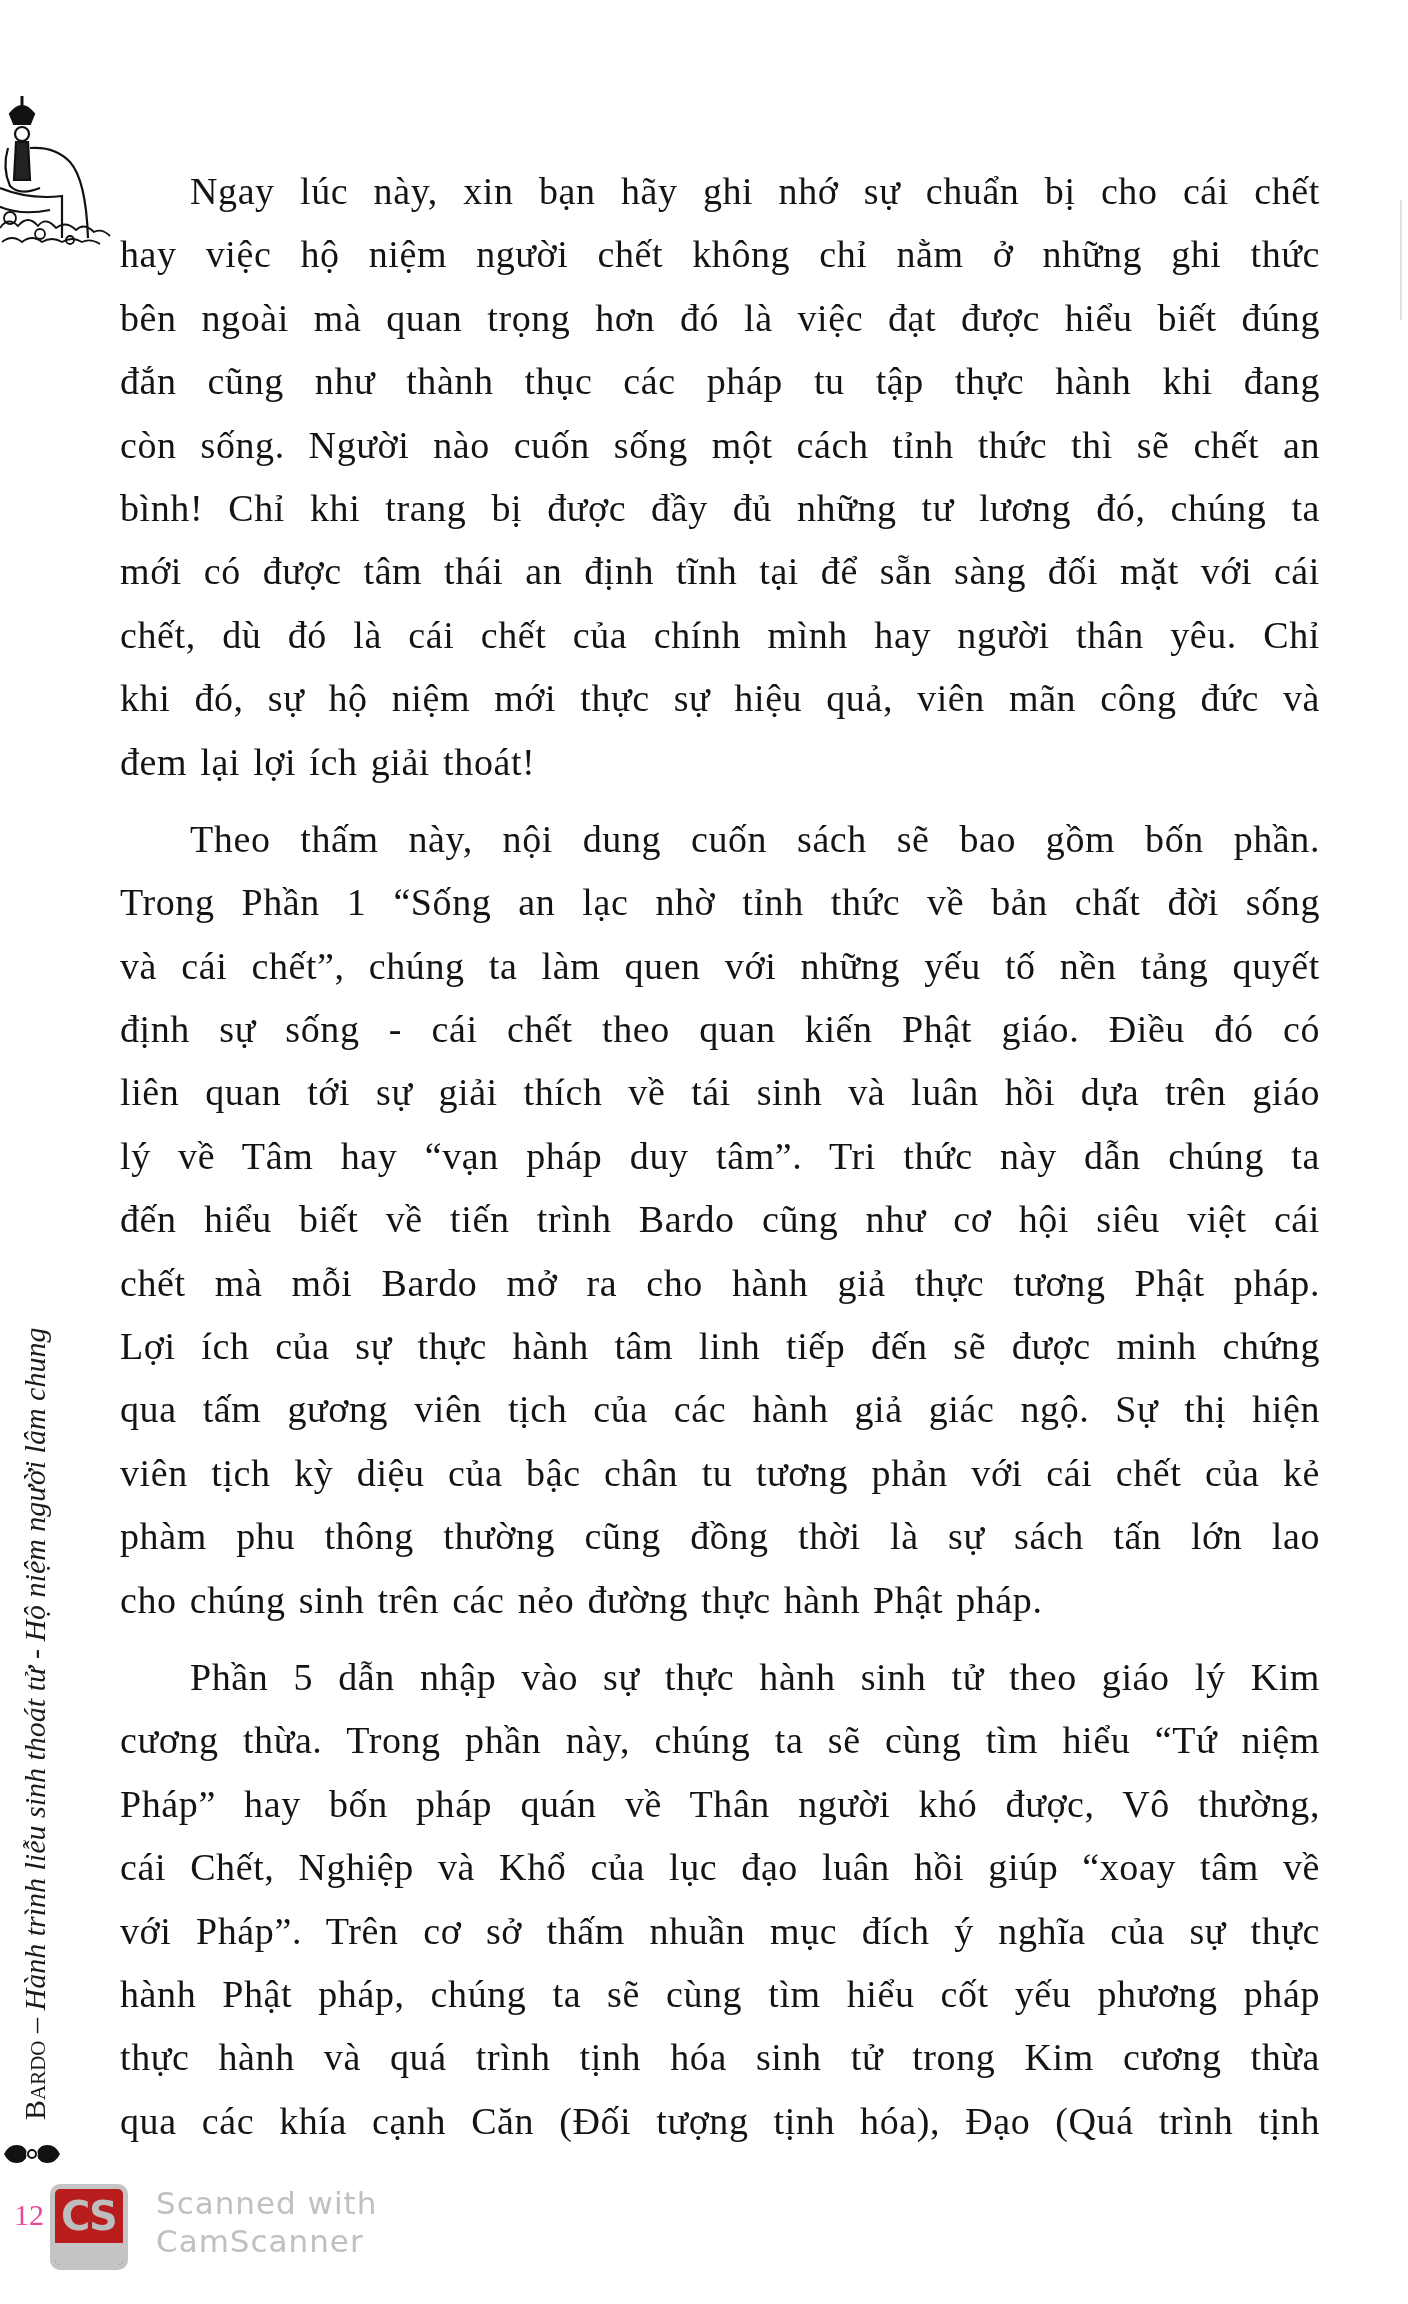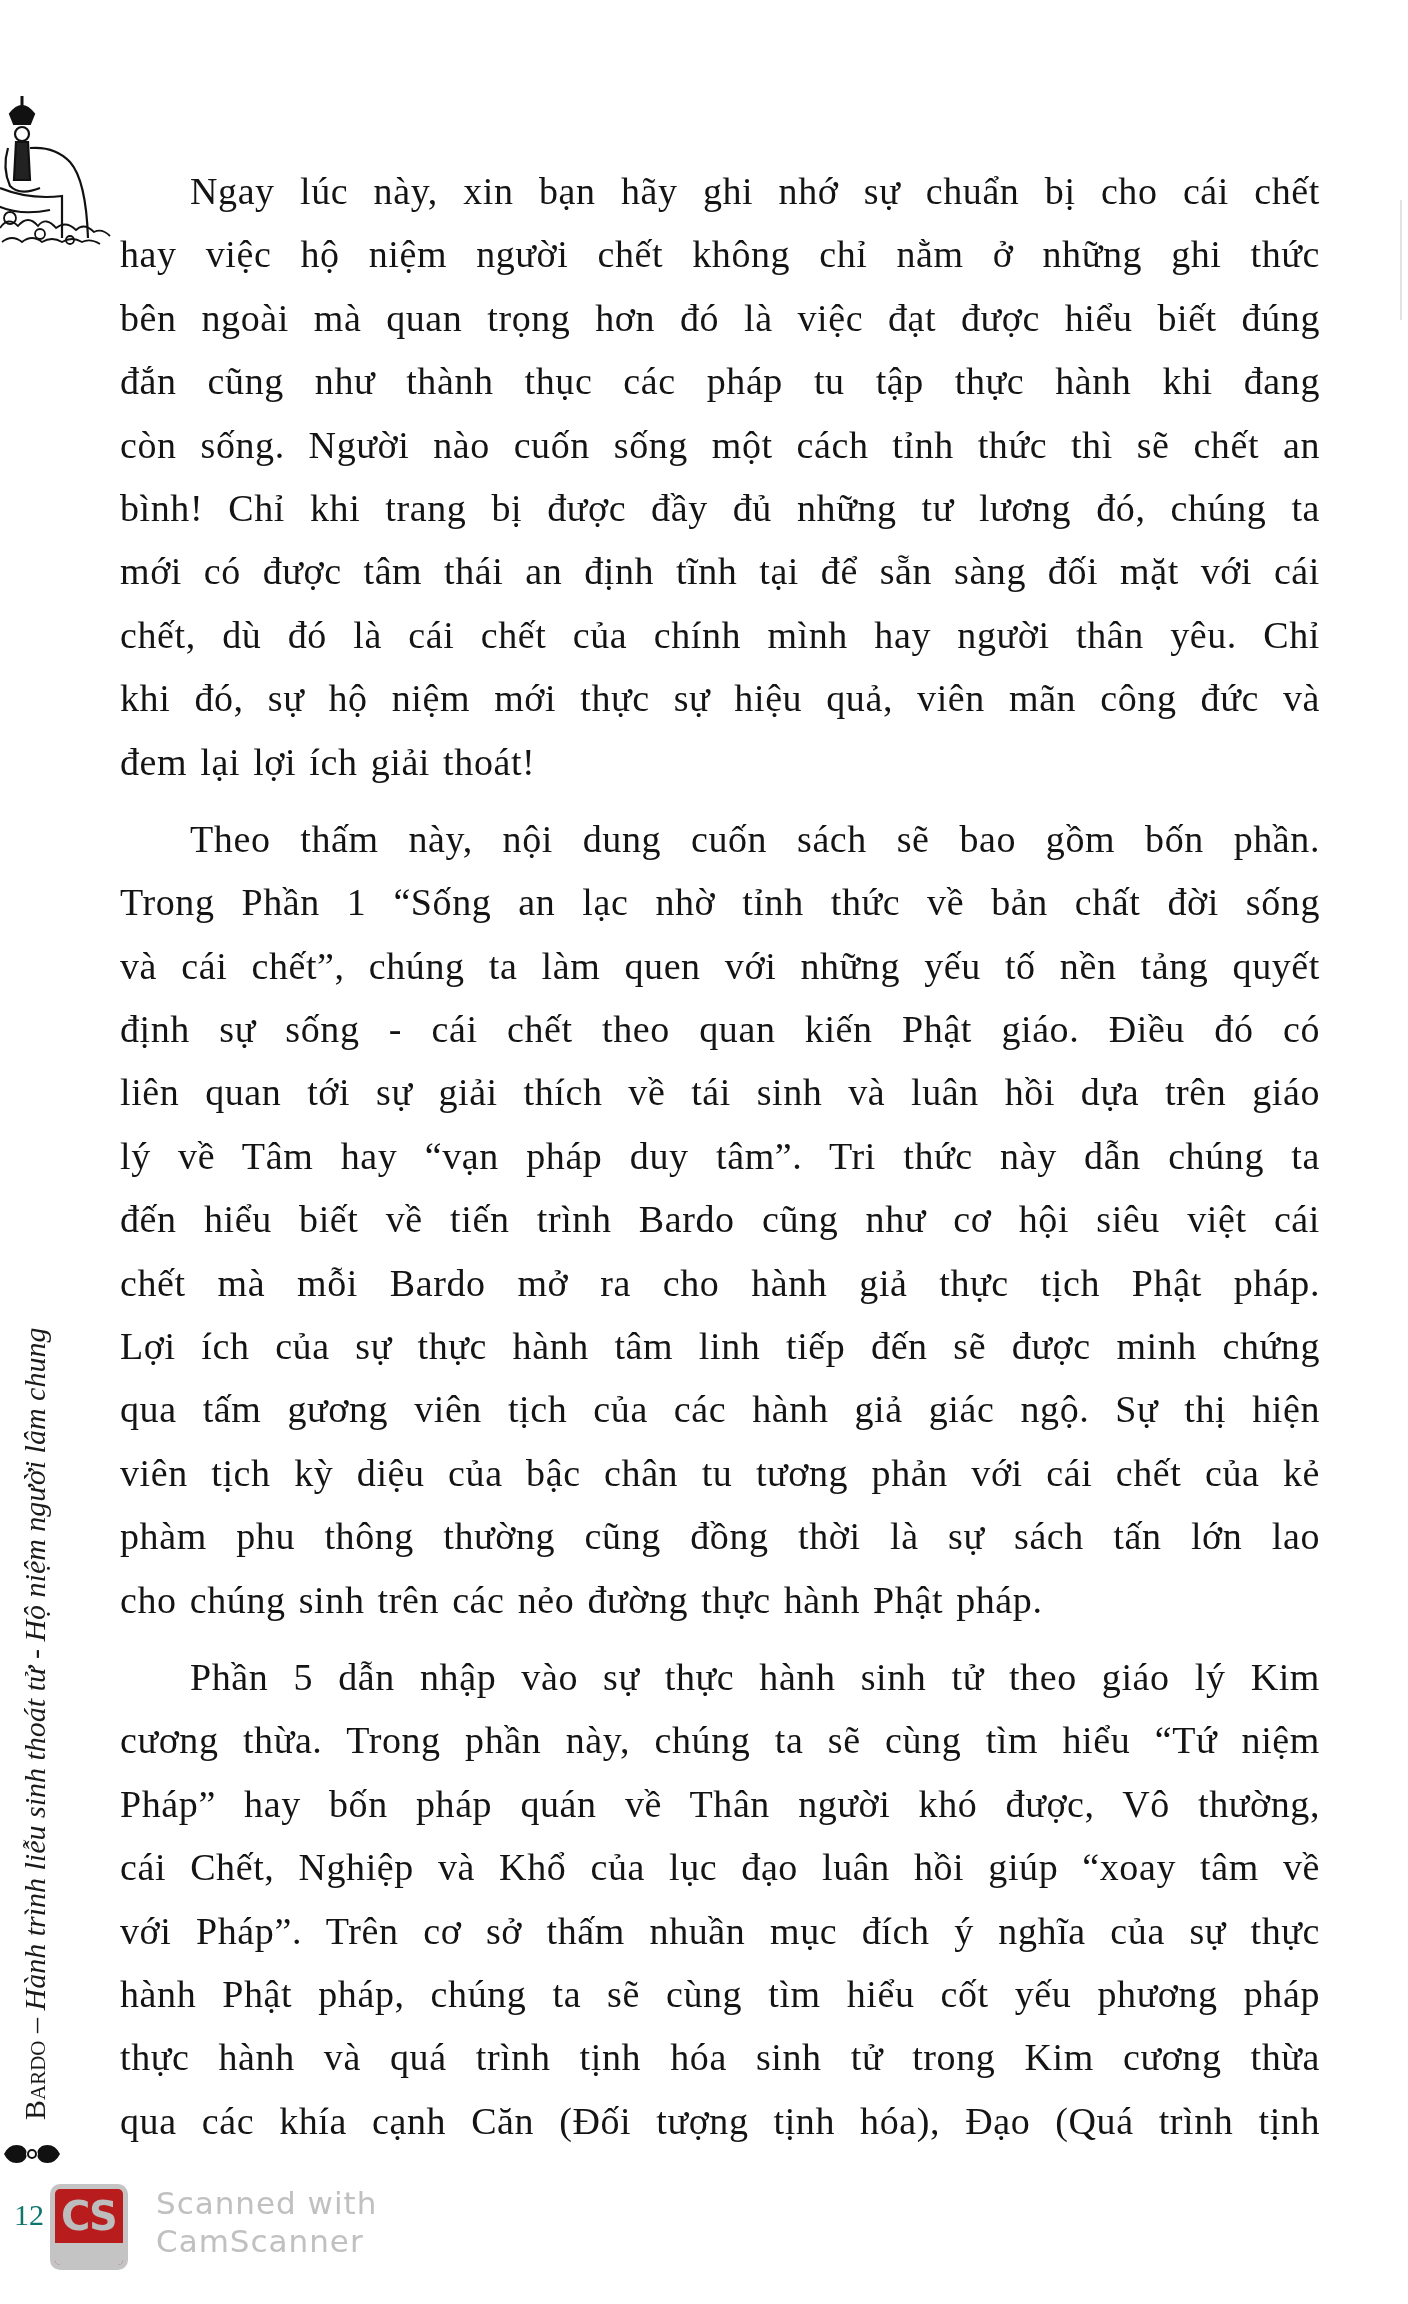--- a/index.html
+++ b/index.html
@@ -22,21 +22,21 @@
     font-family: "Liberation Serif", "DejaVu Serif", serif;
     font-size: 30px; color: #1a1a1a; white-space: nowrap;
     width: 920px;
   }
   .running-head .title-sc { font-variant: small-caps; font-style: normal; }
   .running-head .subtitle { font-style: italic; }
   .dorje { position: absolute; left: 2px; top: 2140px; width: 60px; height: 28px; }
   .page-number {
     position: absolute; left: 14px; top: 2198px;
     font-family: "Liberation Serif", "DejaVu Serif", serif;
-    font-size: 30px; color: #0f766e;
+    font-size: 30px; color: #ec4899;
   }
   .cs-logo {
     position: absolute; left: 50px; top: 2184px; width: 78px; height: 86px;
     border: 5px solid #c4c4c4; border-radius: 10px; box-sizing: border-box;
     background: #b91c1c; overflow: hidden;
   }
   .cs-logo .cs-text {
     position: absolute; left: 6px; top: 4px;
     font-family: "DejaVu Sans", sans-serif; font-weight: bold;
     font-size: 40px; color: #bdbdbd; letter-spacing: -2px;
@@ -90,21 +90,21 @@
       <span class="line last">đem lại lợi ích giải thoát!</span>
     </div>
     <div class="para">
       <span class="line indent">Theo thấm này, nội dung cuốn sách sẽ bao gồm bốn phần.</span>
       <span class="line">Trong Phần 1 “Sống an lạc nhờ tỉnh thức về bản chất đời sống</span>
       <span class="line">và cái chết”, chúng ta làm quen với những yếu tố nền tảng quyết</span>
       <span class="line">định sự sống - cái chết theo quan kiến Phật giáo. Điều đó có</span>
       <span class="line">liên quan tới sự giải thích về tái sinh và luân hồi dựa trên giáo</span>
       <span class="line">lý về Tâm hay “vạn pháp duy tâm”. Tri thức này dẫn chúng ta</span>
       <span class="line">đến hiểu biết về tiến trình Bardo cũng như cơ hội siêu việt cái</span>
-      <span class="line">chết mà mỗi Bardo mở ra cho hành giả thực tịch Phật pháp.</span>
+      <span class="line">chết mà mỗi Bardo mở ra cho hành giả thực tương Phật pháp.</span>
       <span class="line">Lợi ích của sự thực hành tâm linh tiếp đến sẽ được minh chứng</span>
       <span class="line">qua tấm gương viên tịch của các hành giả giác ngộ. Sự thị hiện</span>
       <span class="line">viên tịch kỳ diệu của bậc chân tu tương phản với cái chết của kẻ</span>
       <span class="line">phàm phu thông thường cũng đồng thời là sự sách tấn lớn lao</span>
       <span class="line last">cho chúng sinh trên các nẻo đường thực hành Phật pháp.</span>
     </div>
     <div class="para">
       <span class="line indent">Phần 5 dẫn nhập vào sự thực hành sinh tử theo giáo lý Kim</span>
       <span class="line">cương thừa. Trong phần này, chúng ta sẽ cùng tìm hiểu “Tứ niệm</span>
       <span class="line">Pháp” hay bốn pháp quán về Thân người khó được, Vô thường,</span>

